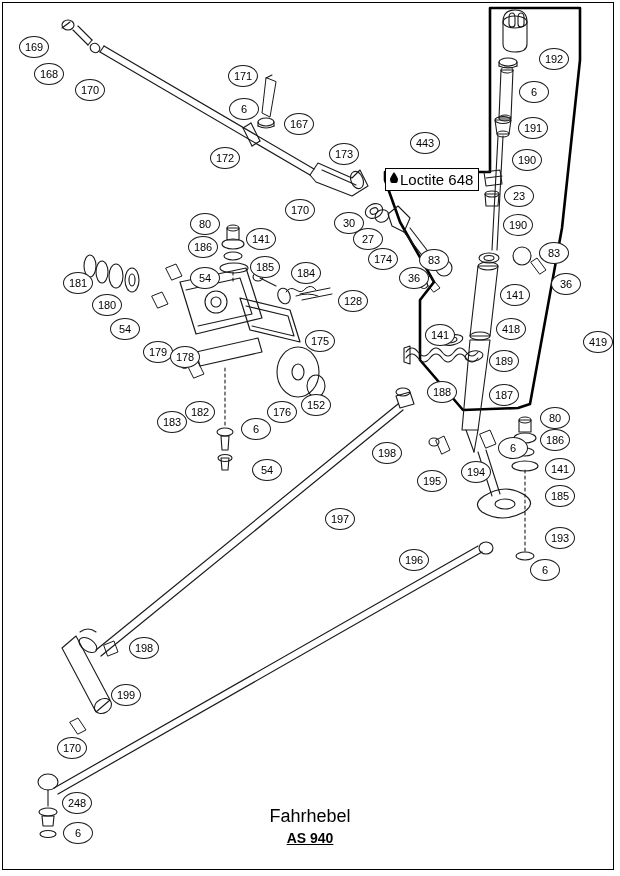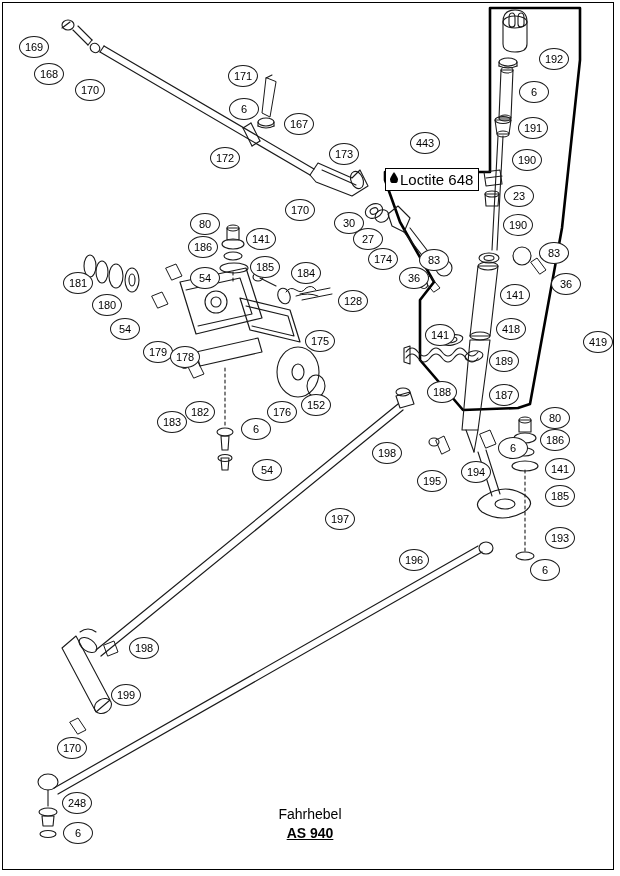--- a/index.html
+++ b/index.html
@@ -68,21 +68,21 @@
     height: 11px;
   }
   .title-block {
     position: absolute;
     left: 0;
     right: 0;
     text-align: center;
     color: #000;
   }
   .title-main {
-    font-size: 14px;
+    font-size: 18px;
   }
   .title-sub {
     font-size: 14px;
     font-weight: bold;
     text-decoration: underline;
     margin-top: 3px;
   }
 </style>
 </head>
 <body>

